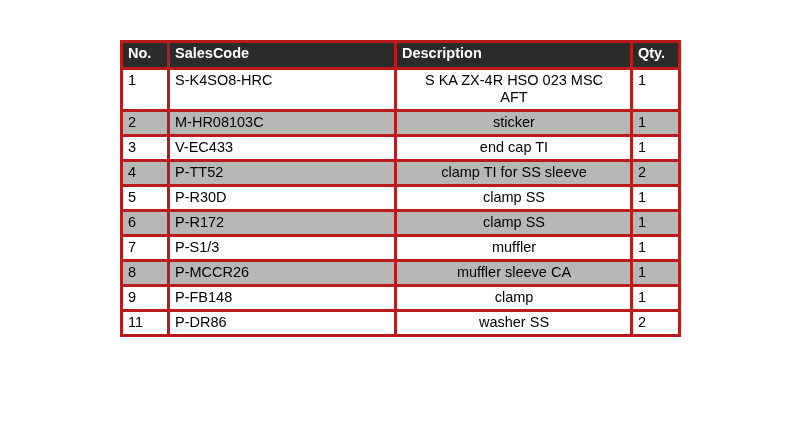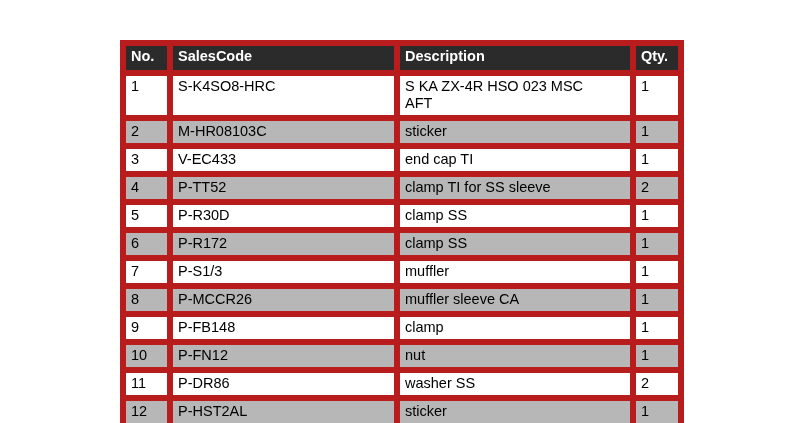--- a/index.html
+++ b/index.html
@@ -32,21 +32,21 @@
     width: 558px;
     table-layout: fixed;
     background: #ffffff;
   }
   table.parts col.c-no    { width: 47px; }
   table.parts col.c-code  { width: 227px; }
   table.parts col.c-desc  { width: 236px; }
   table.parts col.c-qty   { width: 48px; }
 
   table.parts th, table.parts td {
-    border: 6px solid #b91c1c;
+    border: 3px solid #b91c1c;
     font-size: 14.5px;
     line-height: 17px;
     padding: 2px 4px 3px 5px;
     vertical-align: top;
     text-align: left;
     font-weight: normal;
     color: #000000;
     word-wrap: break-word;
   }
   table.parts thead th {
@@ -56,20 +56,21 @@
     height: 19px;
   }
   table.parts tbody tr.shade td {
     background: #b7b7b7;
   }
   table.parts tbody tr.plain td {
     background: #ffffff;
   }
   table.parts tbody td.desc-multiline {
     white-space: pre-line;
+    text-align: center;
   }
 </style>
 </head>
 <body>
 
 <div class="sheet">
   <div class="table-wrap">
     <table class="parts">
       <colgroup>
         <col class="c-no">
@@ -134,34 +135,22 @@
             <td>P-MCCR26</td>
             <td class="desc-multiline">muffler sleeve CA</td>
             <td>1</td>
           </tr>
           <tr class="plain">
             <td>9</td>
             <td>P-FB148</td>
             <td class="desc-multiline">clamp</td>
             <td>1</td>
           </tr>
-          <tr class="shade">
-            <td>10</td>
-            <td>P-FN12</td>
-            <td class="desc-multiline">nut</td>
-            <td>1</td>
-          </tr>
           <tr class="plain">
             <td>11</td>
             <td>P-DR86</td>
             <td class="desc-multiline">washer SS</td>
             <td>2</td>
-          </tr>
-          <tr class="shade">
-            <td>12</td>
-            <td>P-HST2AL</td>
-            <td class="desc-multiline">sticker</td>
-            <td>1</td>
           </tr>
         </tbody>
     </table>
   </div>
 </div>
 
 </body></html>

